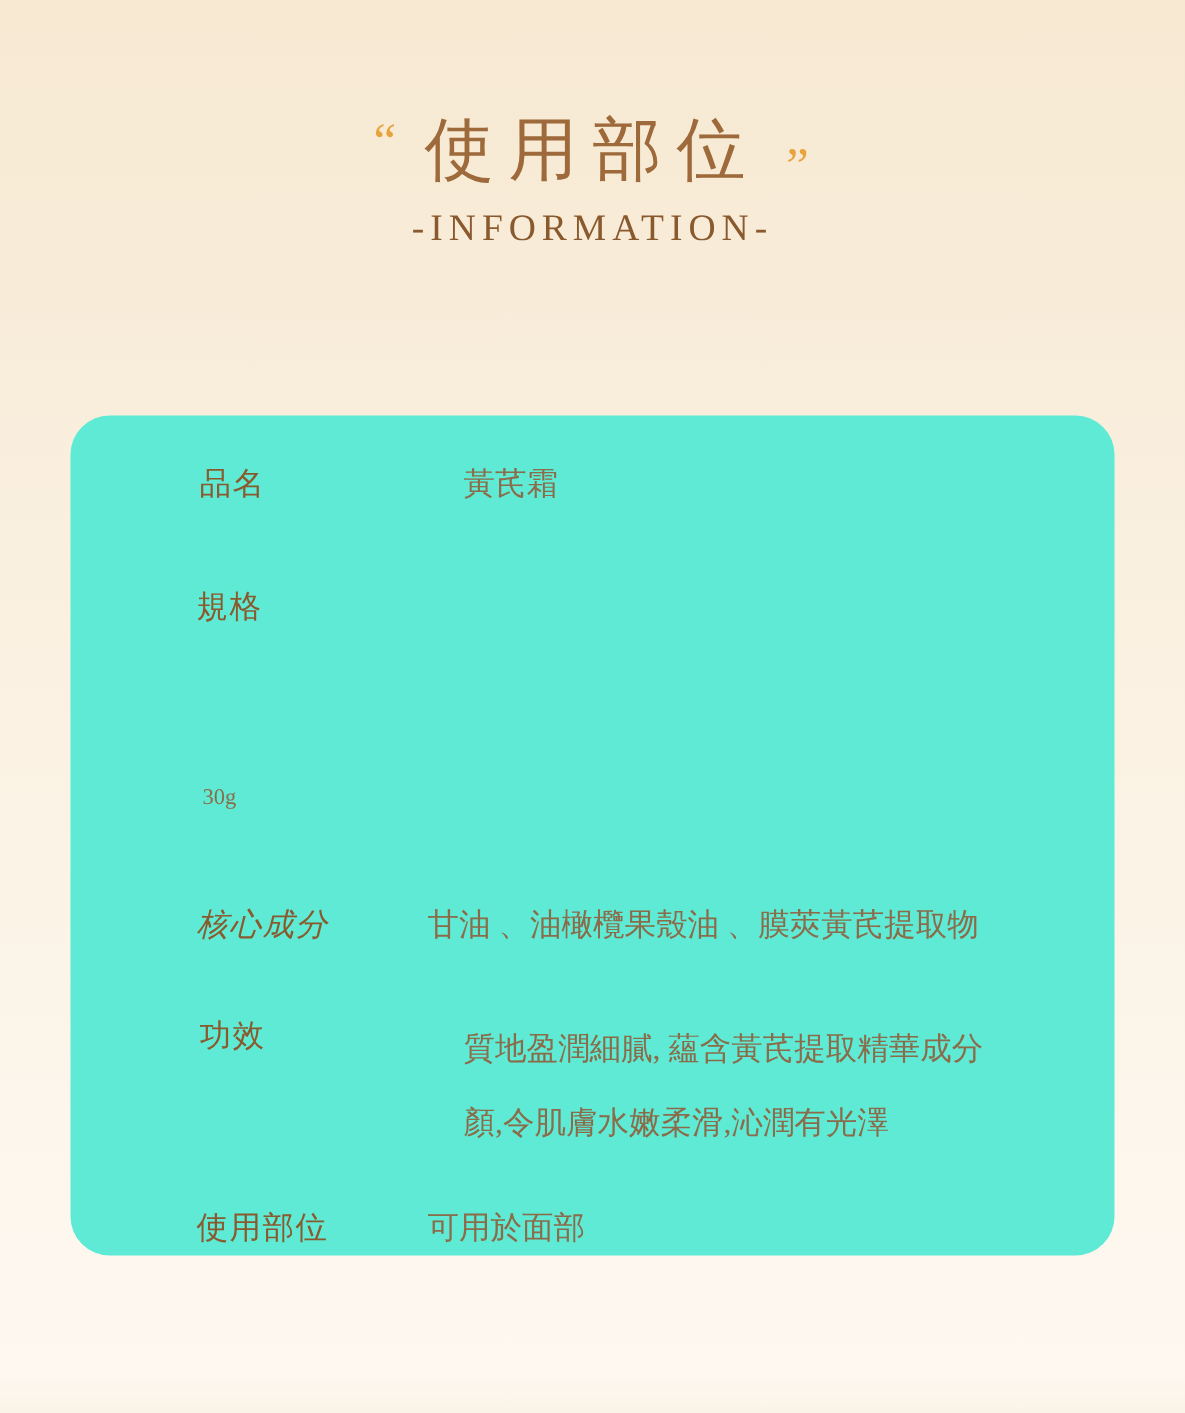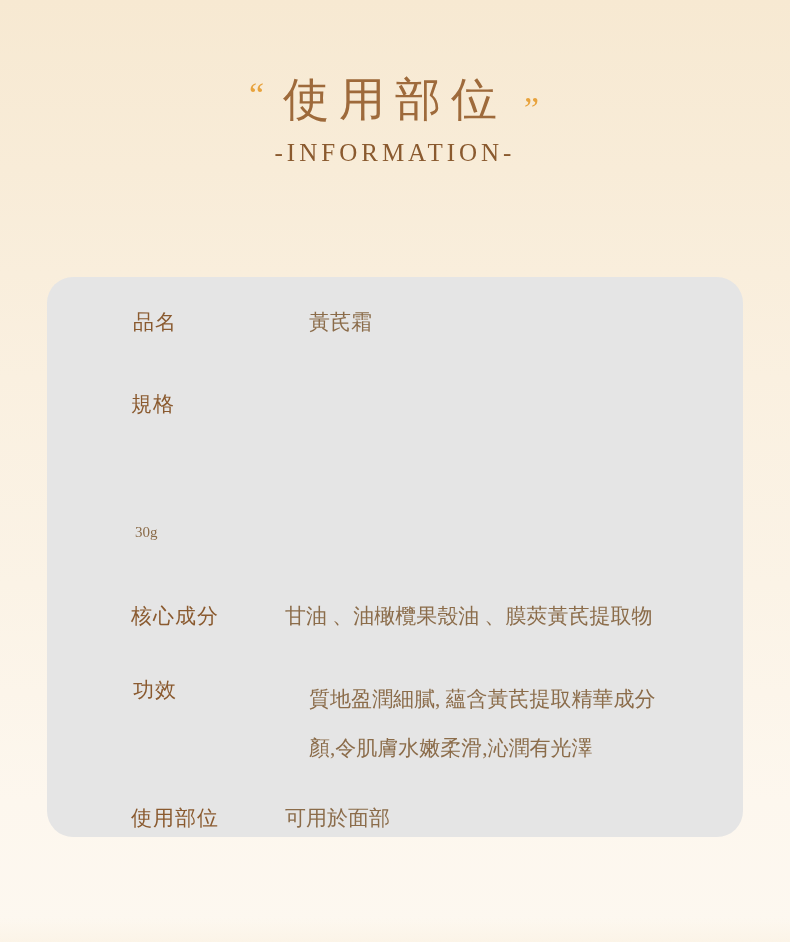--- a/index.html
+++ b/index.html
@@ -60,21 +60,21 @@
     font-weight: 400;
   }
 
   
   .card {
     position: absolute;
     left: 47px;
     top: 277px;
     width: 696px;
     height: 560px;
-    background: #e5e5e5;
+    background: #5eead4;
     border-radius: 26px;
   }
   .card-inner {
     padding: 30px 34px 0 34px;
   }
 
   .row {
     display: flex;
     align-items: flex-start;
     margin-bottom: 34px;
@@ -86,21 +86,21 @@
     flex: 0 0 128px;
     font-family: "Liberation Serif", serif;
     font-size: 21px;
     color: #8a5a2f;
     letter-spacing: 1px;
     line-height: 30px;
     white-space: nowrap;
   }
   .row-label.lbl-name    { padding-left: 52px; }
   .row-label.lbl-spec    { padding-left: 50px; }
-  .row-label.lbl-core    { padding-left: 50px; width: 150px; flex: 0 0 150px; }
+  .row-label.lbl-core    { padding-left: 50px; width: 150px; flex: 0 0 150px; font-style: italic; }
   .row-label.lbl-effect  { padding-left: 52px; }
   .row-label.lbl-part    { padding-left: 50px; width: 150px; flex: 0 0 150px; }
 
   .row-value {
     flex: 1;
     font-family: "Liberation Serif", serif;
     font-size: 21px;
     color: #8b6c4a;
     line-height: 30px;
   }

